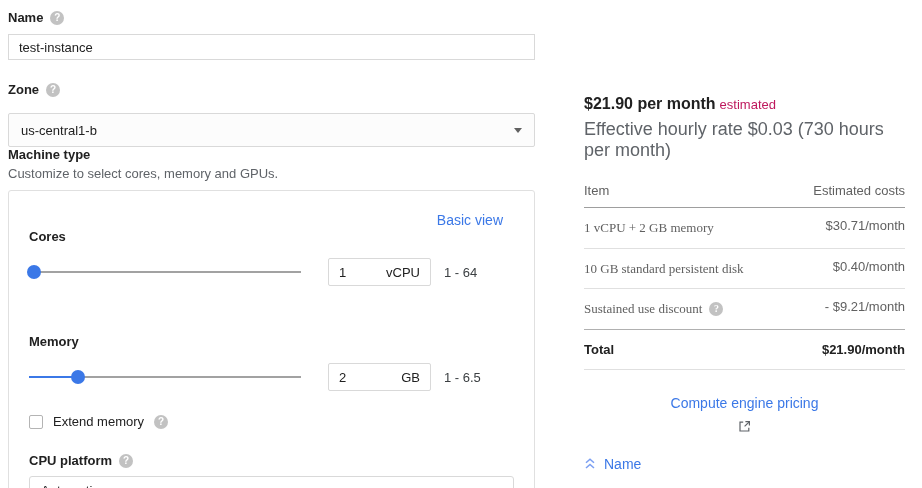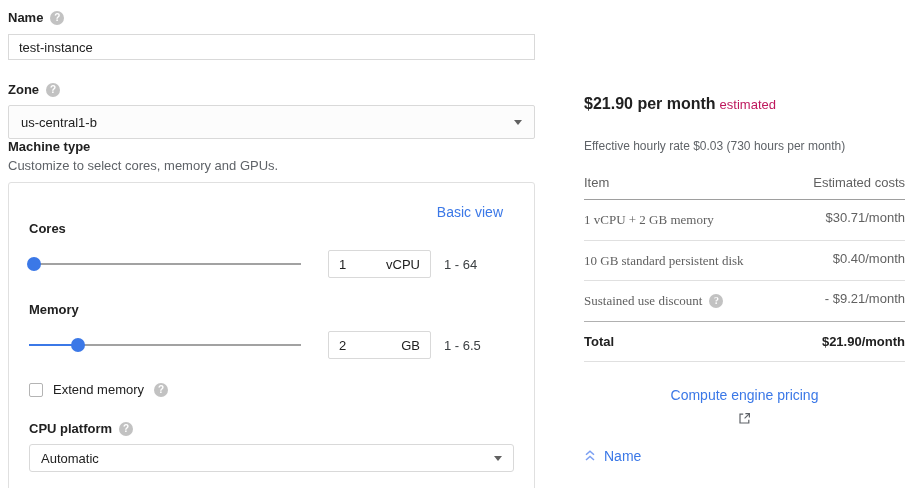--- a/index.html
+++ b/index.html
@@ -29,21 +29,21 @@
   
   .left { position:absolute; left:8px; top:10px; width:527px; }
 
   .text-input {
     margin-top:9px; width:100%; height:26px;
     border:1px solid #d9d9d9; border-radius:0; background:#fff;
     padding:0 10px; font:13px "Liberation Sans","DejaVu Sans",sans-serif;
     color:#212121; outline:none; display:block;
   }
   .select-box {
-    margin-top:8px; width:100%; height:26px;
+    margin-top:16px; width:100%; height:26px;
     border:1px solid #d9d9d9; border-radius:2px; background:#fcfcfc;
     padding:16px 12px; display:flex; align-items:center; justify-content:space-between;
     cursor:pointer;
   }
   .section-desc { margin-top:4px; color:#5f6368; font-size:13px; }
 
   .mt-box {
     position:relative; margin-top:9px; height:312px;
     border:1px solid #e0e0e0; border-radius:3px; background:#fff;
     padding:20px;
@@ -79,27 +79,27 @@
   }
 
   .cpu-select {
     margin-top:8px; height:28px; width:100%;
     border:1px solid #d9d9d9; border-radius:3px; background:#fff;
     padding:0 11px; display:flex; align-items:center; justify-content:space-between;
     cursor:pointer;
   }
 
   .mt22 { margin-top:22px; } .mt21 { }
-  .mt18 { margin-top:18px; } .mt36 { margin-top:24px; } .mt24 { margin-top:24px; }
+  .mt18 { margin-top:18px; } .mt36 { margin-top:48px; } .mt24 { margin-top:24px; }
 
   
   .right { position:absolute; left:584px; top:95px; width:321px; }
   .price-line { font-size:16px; font-weight:bold; color:#212121; }
   .price-line .qualifier { font-size:13px; font-weight:normal; color:#be185d; margin-left:4px; }
-  .hourly { margin-top:26px; font-size:12px; color:#5f6368; }
+  .hourly { margin-top:6px; font-size:18px; color:#5f6368; }
 
   .cost-table { margin-top:22px; width:100%; }
   .tr { display:flex; justify-content:space-between; align-items:flex-start; }
   .thead { padding-bottom:9px; border-bottom:1px solid #9e9e9e; color:#616161; }
   .row { padding:10px 0; border-bottom:1px solid #e0e0e0; color:#616161; }
   .row.last { border-bottom:1px solid #b0b0b0; }
   .row .item { max-width:215px; line-height:1.5; display:inline-flex; align-items:center; gap:7px; flex-wrap:wrap;font-family:Liberation Serif, serif; }
   .row .cost, .thead .cost { white-space:nowrap; text-align:right; }
   .total-row { padding:12px 0; border-bottom:1px solid #e0e0e0; color:#212121; font-weight:bold; }
 

